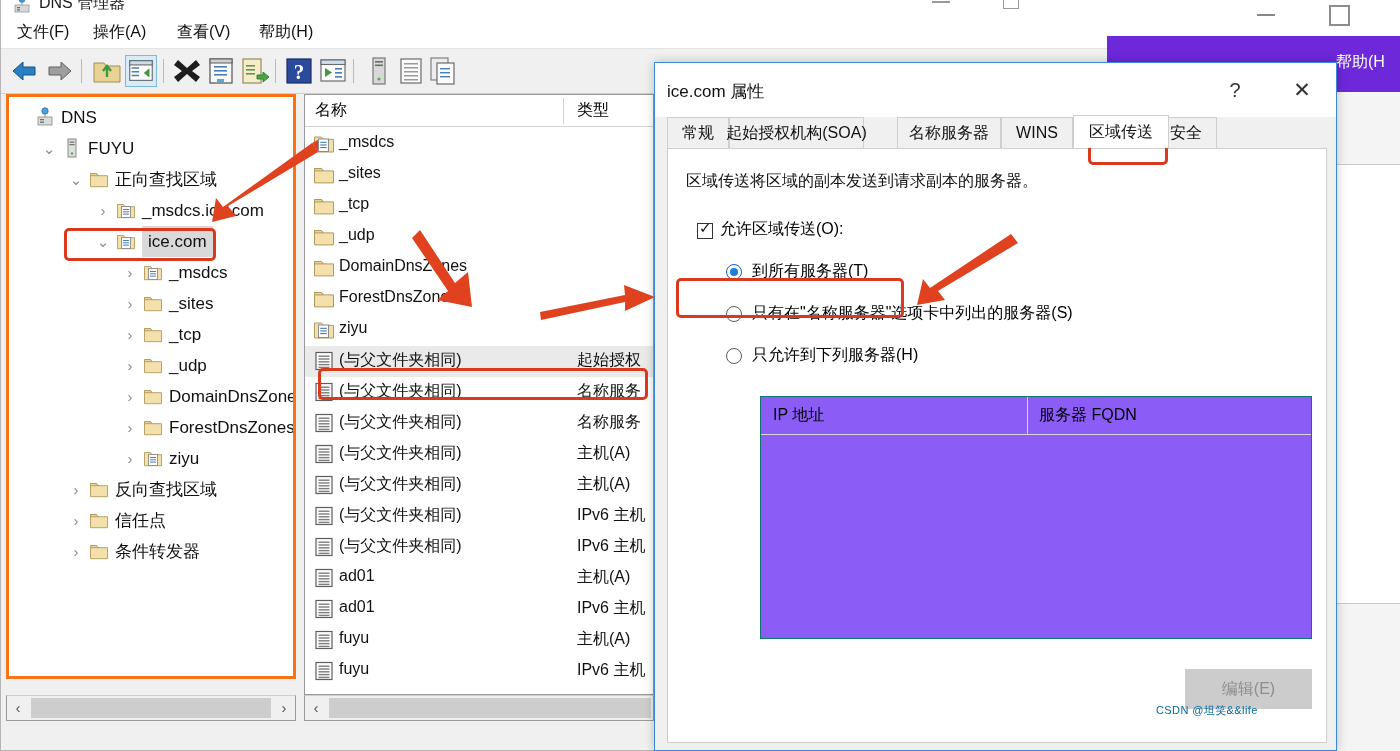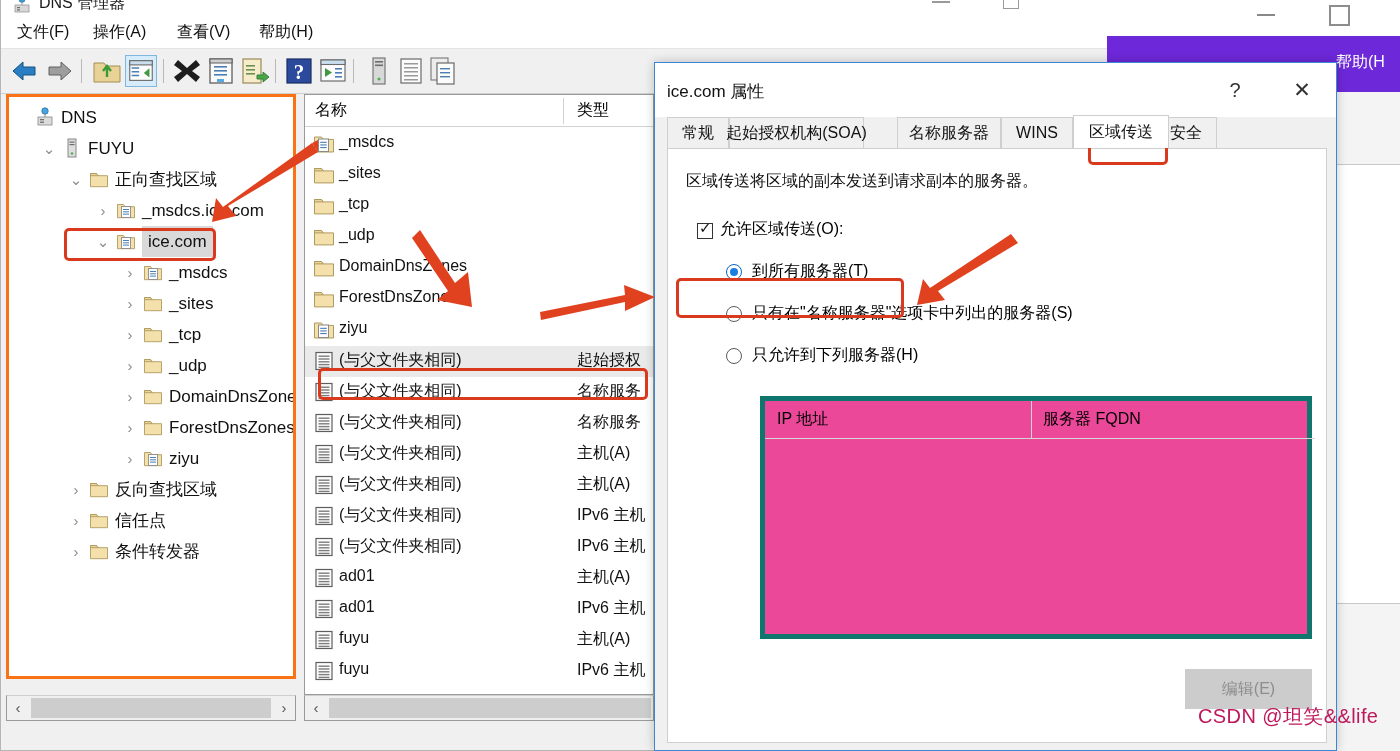--- a/index.html
+++ b/index.html
@@ -226,40 +226,40 @@
     content:""; position:absolute; left:3px; top:3px; width:8px; height:8px;
     border-radius:50%; background:#1a7fe0;
   }
   .radio-row .rl { position:absolute; left:26px; top:-1px; }
   #r1 { top:113px; }
   #r2 { top:155px; }
   #r3 { top:197px; }
 
   #srv-list {
     position:absolute; left:92px; top:247px; width:552px; height:243px;
-    background:#ec4899; border:5px solid #0f766e;
+    background:#8b5cf6; border:1px solid #0f766e;
   }
   #srv-head {
     position:absolute; left:0; top:0; width:550px; height:38px;
     border-bottom:1px solid #d6d6d6;
   }
   #srv-c1 { position:absolute; left:12px; top:8px; font-size:16px; }
   #srv-c2 { position:absolute; left:278px; top:8px; font-size:16px; }
   #srv-div { position:absolute; left:266px; top:0; width:1px; height:37px; background:#d6d6d6; }
 
   #edit-btn {
     position:absolute; left:517px; top:520px; width:127px; height:40px;
     background:#cccccc; border:1px solid #cccccc; color:#8d8d8d;
     font-size:16px; display:flex; align-items:center; justify-content:center;
   }
 
   
   #watermark {
-    position:absolute; left:1198px; top:703px; font-size:20px;
-    color:#be185d; white-space:nowrap; letter-spacing:0.4px;
+    position:absolute; left:1156px; top:703px; font-size:11px;
+    color:#0369a1; white-space:nowrap; letter-spacing:0.4px;
   }
 
   
   .anno-box {
     position:absolute; border:3px solid #d93a1e; border-radius:5px;
     pointer-events:none;
   }
   #box-ice      { left:64px;  top:228px; width:152px; height:33px; }
   #box-row      { left:318px; top:368px; width:330px; height:32px; }
   #box-tab      { left:1088px; top:128px; width:80px;  height:37px; }

